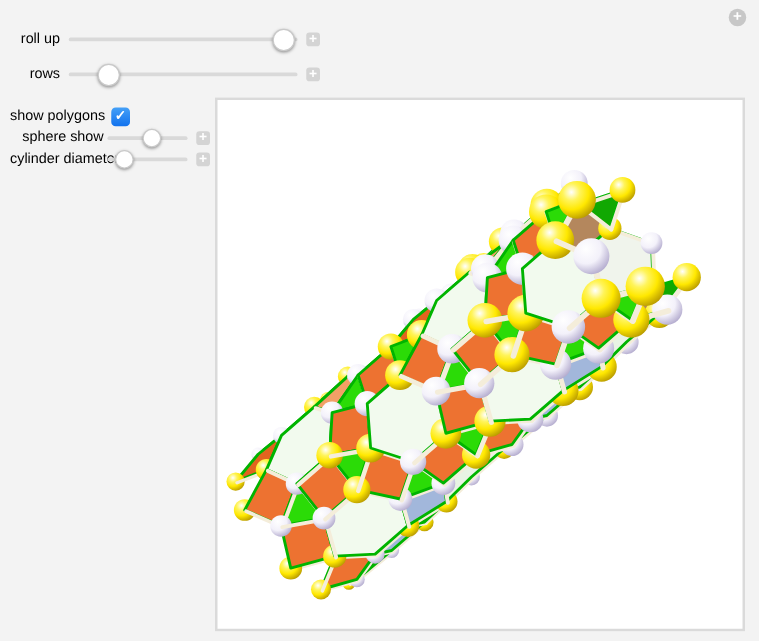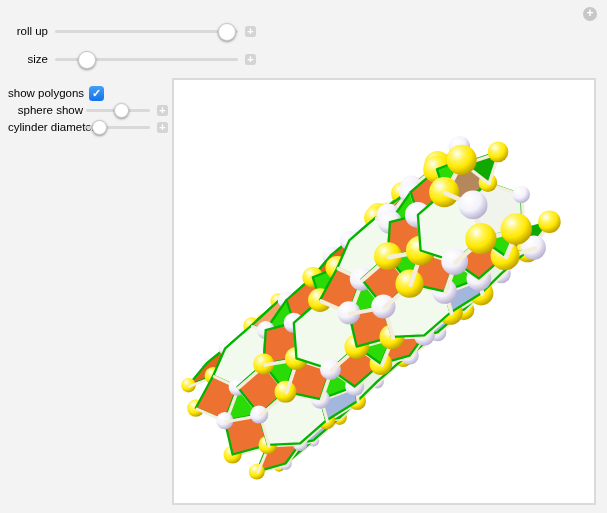--- a/index.html
+++ b/index.html
@@ -41,21 +41,21 @@
   <div class="crow" style="top:22px">
     <span class="lbl w40">roll up</span>
     <div class="slider long">
       <div class="track"></div>
       <div class="thumb" style="left: calc(94% - 9px);"></div>
     </div>
     <div class="plus">+</div>
   </div>
 
   <div class="crow" style="top:50px">
-    <span class="lbl w40">size</span>
+    <span class="lbl w40">rows</span>
     <div class="slider long">
       <div class="track"></div>
       <div class="thumb" style="left: calc(17.5% - 9px);"></div>
     </div>
     <div class="plus">+</div>
   </div>
 
   <div class="crow" style="top:84px">
     <span class="lbl w75">show polygons</span>
     <div class="checkbox">

